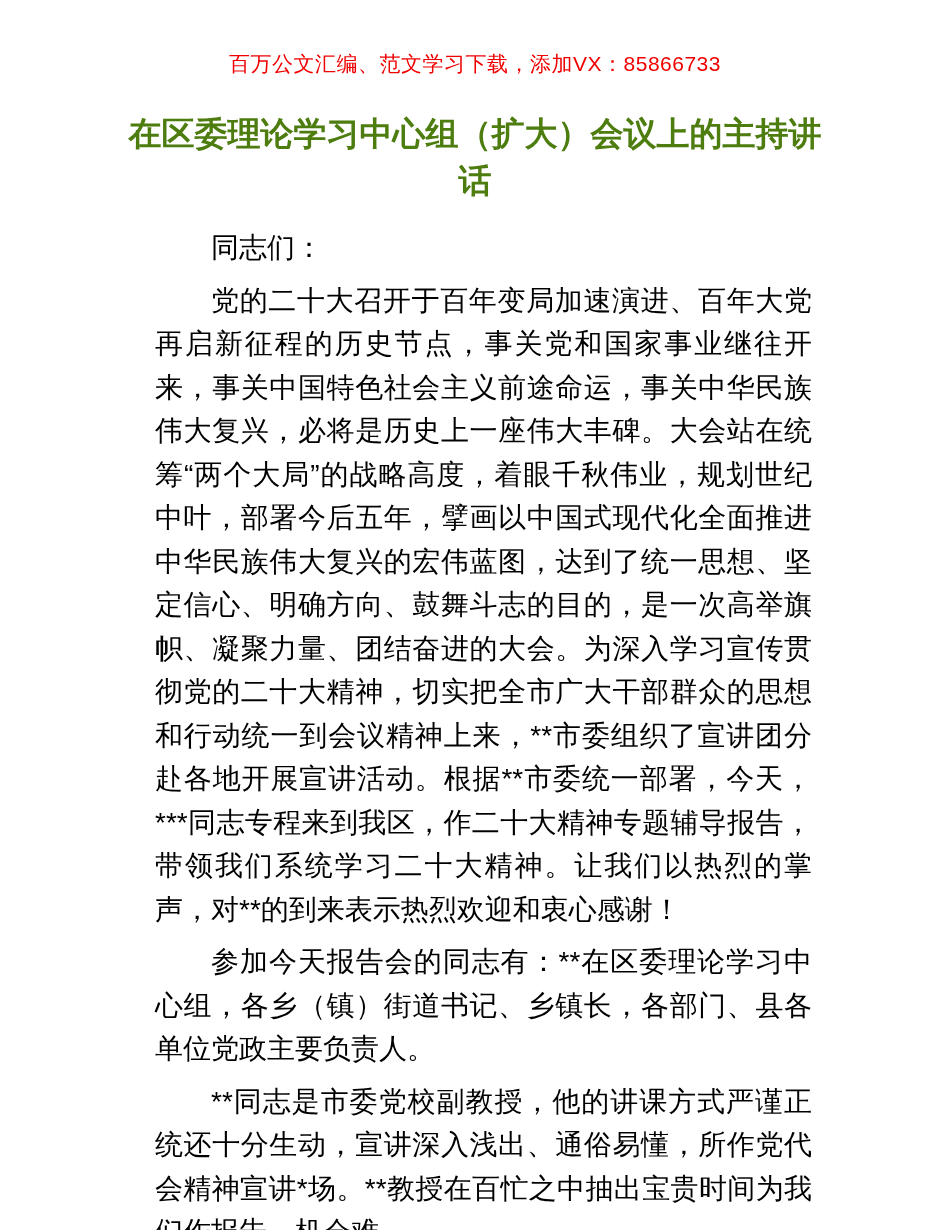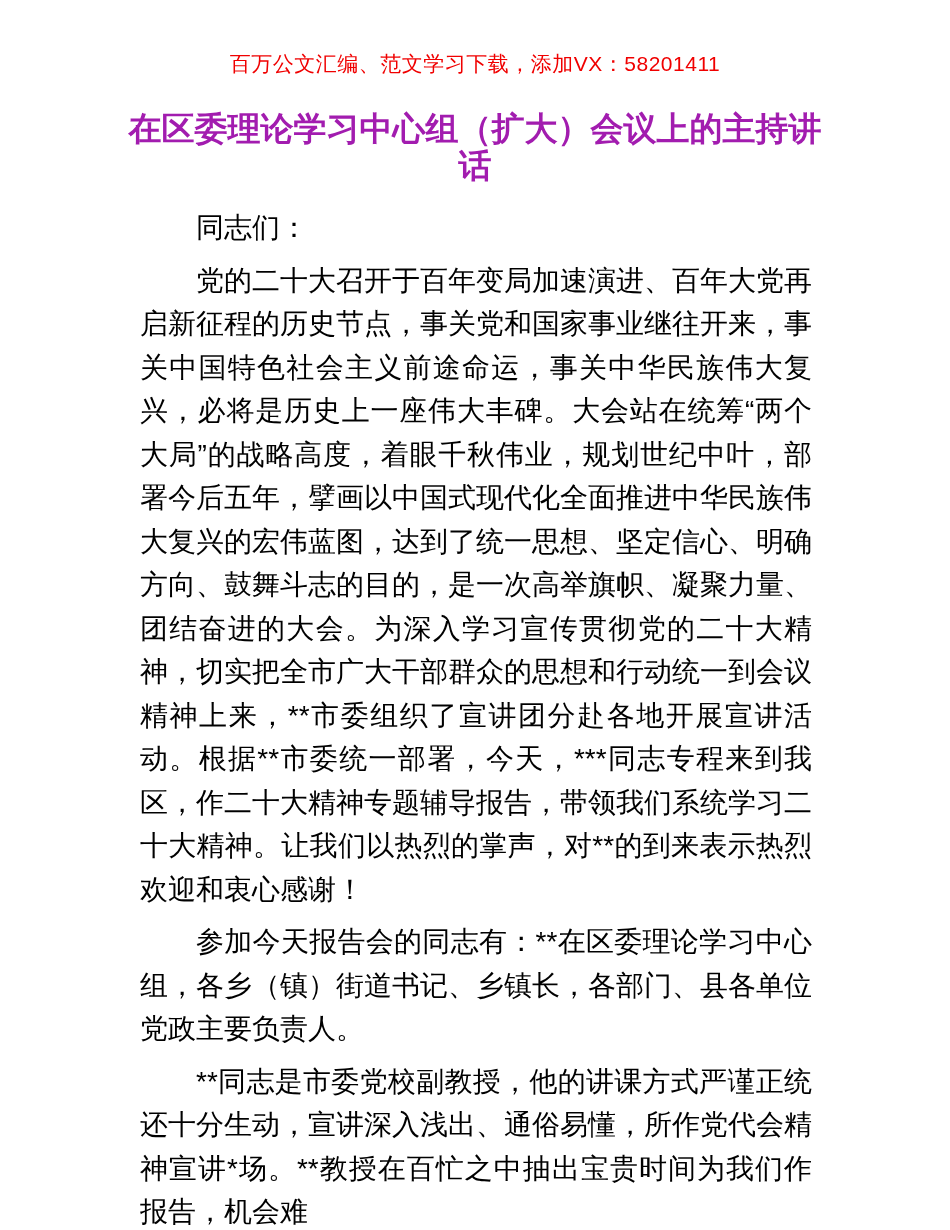--- a/index.html
+++ b/index.html
@@ -26,43 +26,43 @@
     font-size: 21px;
     line-height: 28px;
     color: #f00000;
     letter-spacing: 0.5px;
   }
   .doc-title {
     width: 700px;
     margin: 32px auto 0 auto;
     text-align: center;
     font-size: 33px;
-    line-height: 37px;
+    line-height: 47px;
     font-weight: bold;
-    color: #a21caf;
+    color: #4d7c0f;
   }
   .content {
     width: 672px;
     margin: 22px auto 0 140px;
     font-size: 28px;
     line-height: 43.5px;
     text-align: justify;
     text-justify: inter-character;
   }
   .content p {
-    margin: 0 0 9px 0;
+    margin: 0 0 9px 15px;
     text-indent: 2em;
   }
 </style>
 </head>
 <body>
 
 <div class="page">
 
-  <div class="header-note">百万公文汇编、范文学习下载，添加VX：58201411</div>
+  <div class="header-note">百万公文汇编、范文学习下载，添加VX：85866733</div>
 
   <h1 class="doc-title">在区委理论学习中心组（扩大）会议上的主持讲话</h1>
 
   <div class="content">
     <p>同志们：</p>
     <p>党的二十大召开于百年变局加速演进、百年大党再启新征程的历史节点，事关党和国家事业继往开来，事关中国特色社会主义前途命运，事关中华民族伟大复兴，必将是历史上一座伟大丰碑。大会站在统筹“两个大局”的战略高度，着眼千秋伟业，规划世纪中叶，部署今后五年，擘画以中国式现代化全面推进中华民族伟大复兴的宏伟蓝图，达到了统一思想、坚定信心、明确方向、鼓舞斗志的目的，是一次高举旗帜、凝聚力量、团结奋进的大会。为深入学习宣传贯彻党的二十大精神，切实把全市广大干部群众的思想和行动统一到会议精神上来，**市委组织了宣讲团分赴各地开展宣讲活动。根据**市委统一部署，今天，***同志专程来到我区，作二十大精神专题辅导报告，带领我们系统学习二十大精神。让我们以热烈的掌声，对**的到来表示热烈欢迎和衷心感谢！</p>
     <p>参加今天报告会的同志有：**在区委理论学习中心组，各乡（镇）街道书记、乡镇长，各部门、县各单位党政主要负责人。</p>
     <p>**同志是市委党校副教授，他的讲课方式严谨正统还十分生动，宣讲深入浅出、通俗易懂，所作党代会精神宣讲*场。**教授在百忙之中抽出宝贵时间为我们作报告，机会难</p>
   </div>
 

